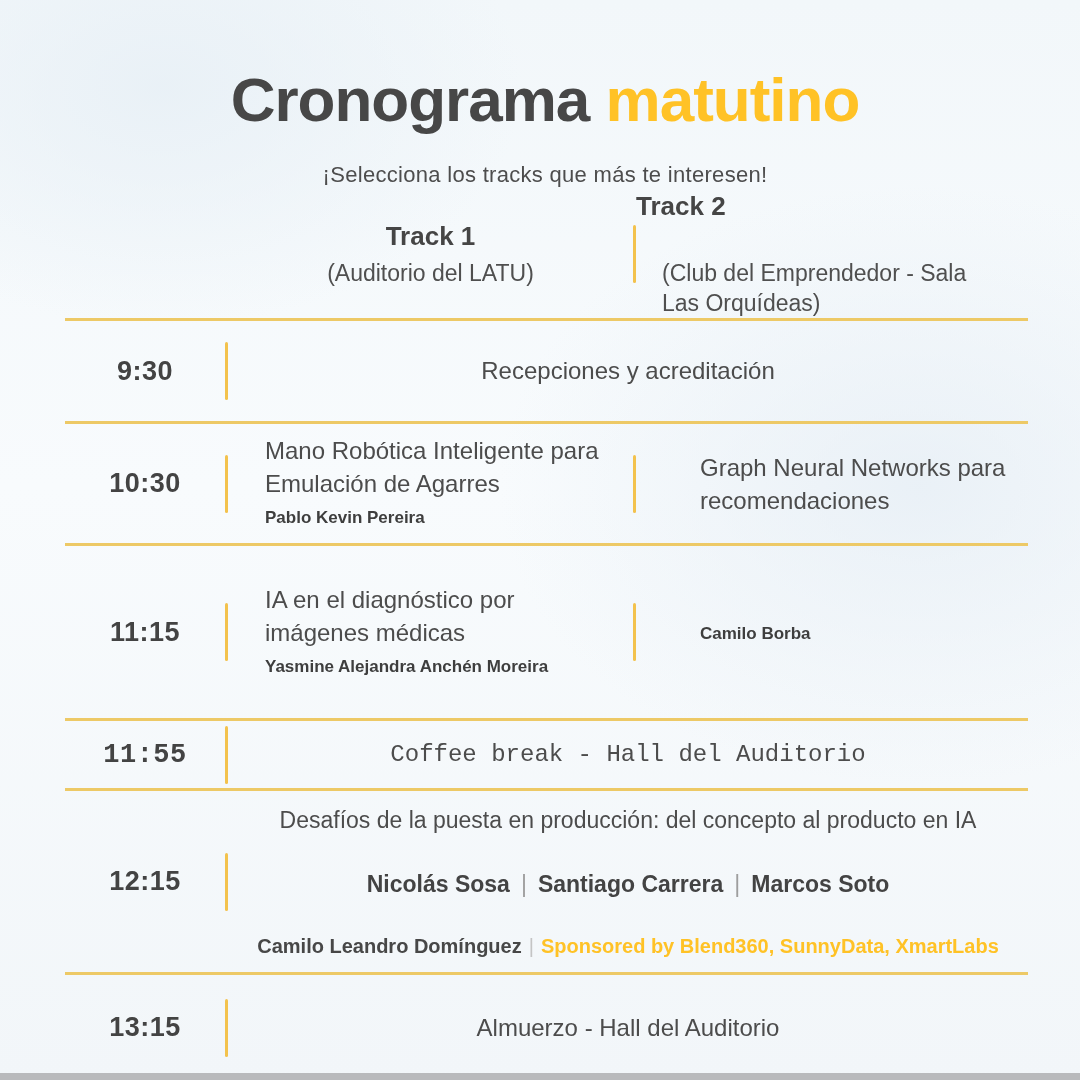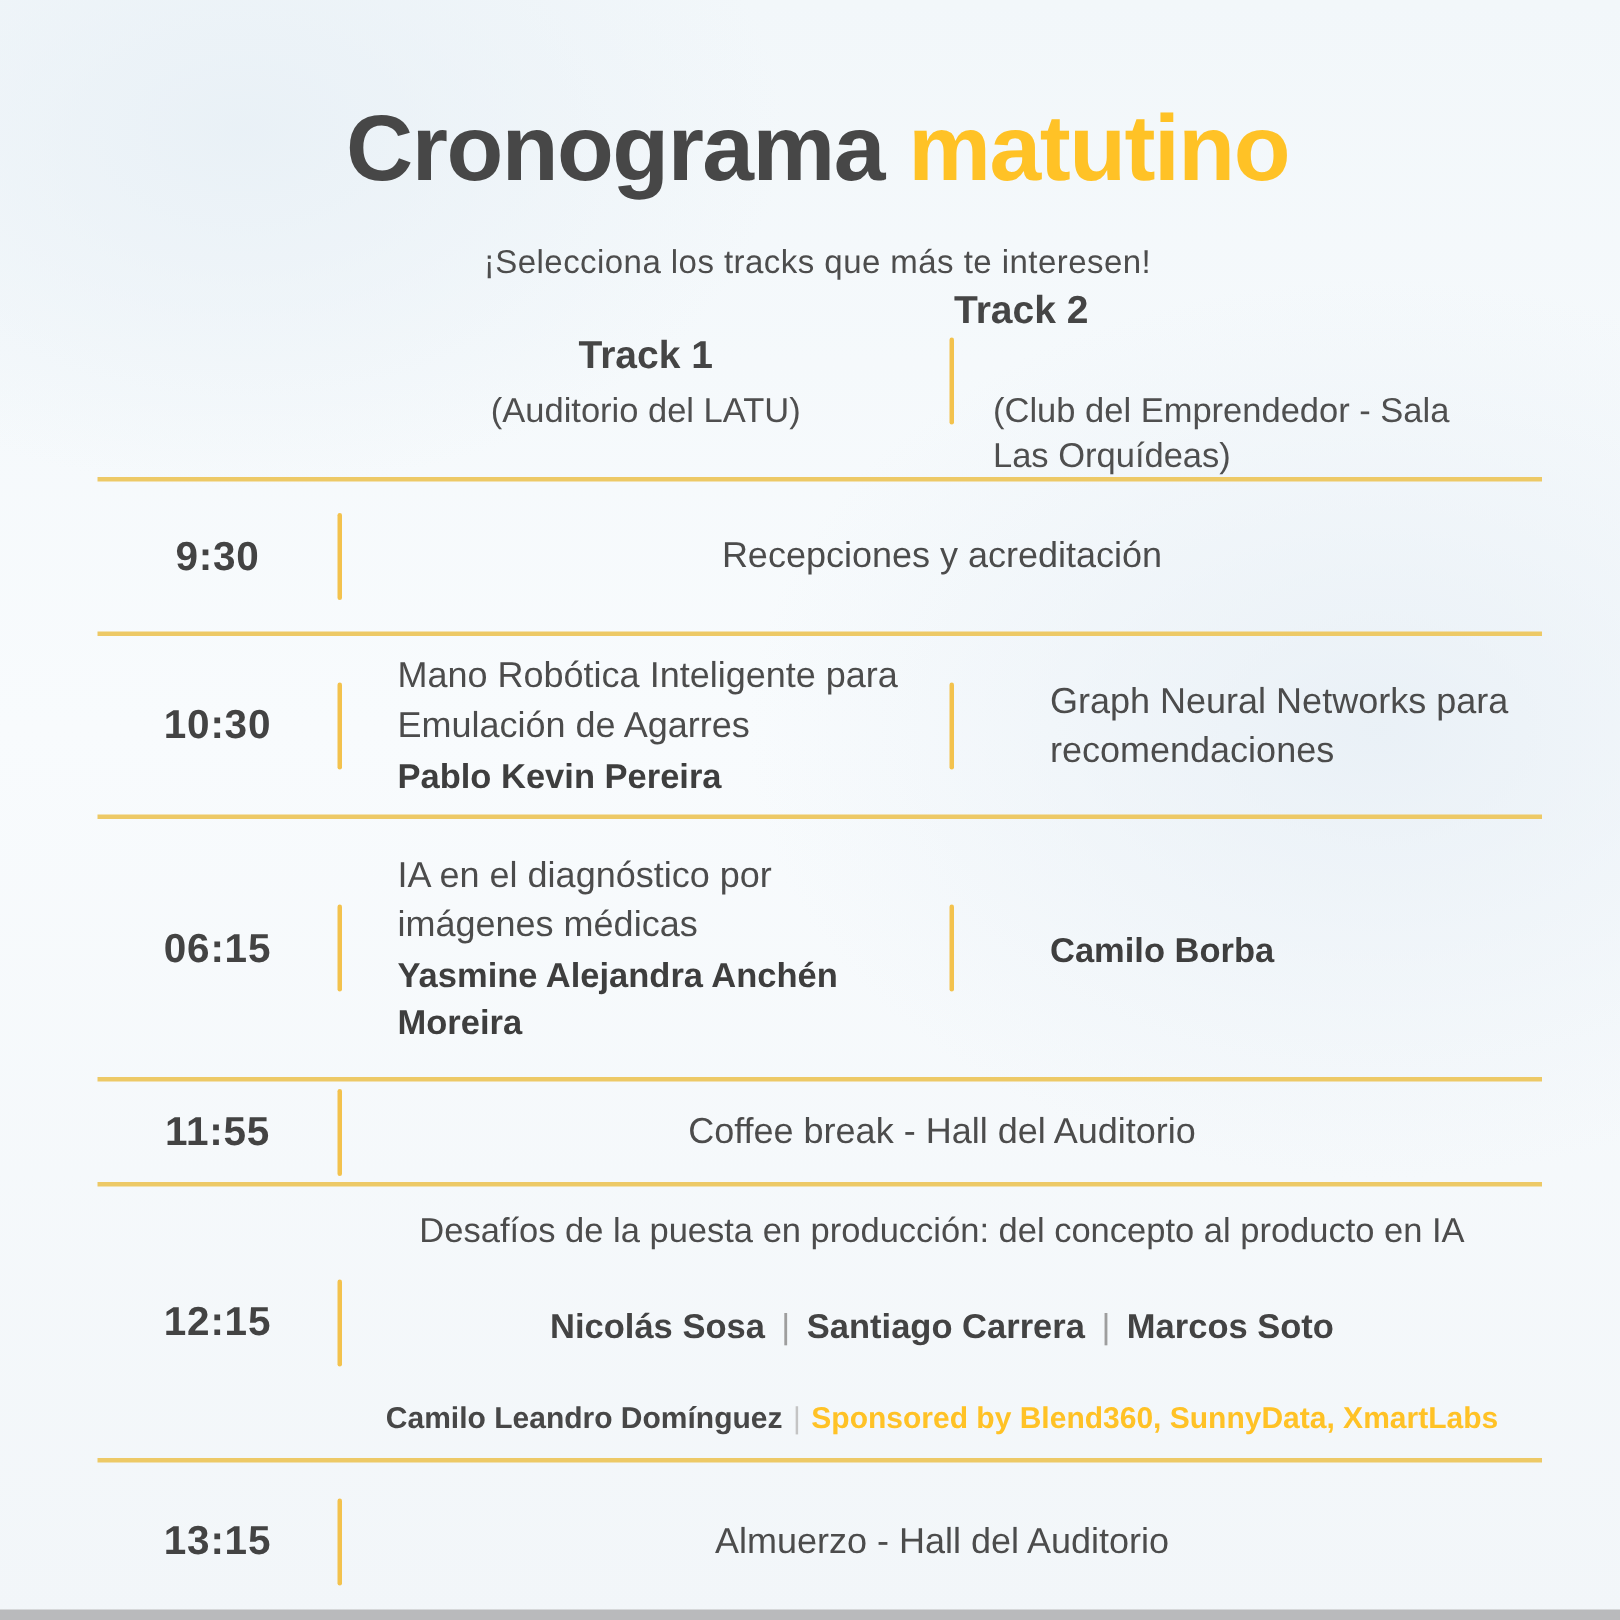--- a/index.html
+++ b/index.html
@@ -40,35 +40,35 @@
   .track-name { font-size:26px; font-weight:700; color:#454545; }
   .track-location { margin:6px auto 0; font-size:23px; line-height:30px; color:#4f4f4f; }
   .header-col2 .track-location { max-width:340px;margin-top:36px; }
 
   .vline { width:3px; height:58px; background:#f3c24d; border-radius:2px; flex-shrink:0; align-self:center; }
 
   .row { display:flex; align-items:center; border-top:3px solid #edc966; box-sizing:border-box; }
   .row-930  { min-height:103px; }
   .row-1030 { min-height:120px; }
   .row-1115 { min-height:175px; }
-  .row-1155 { min-height:70px; }
+  .row-1155 { min-height:70px;font-family:Liberation Mono, monospace; }
   .row-1215 { min-height:152px; }
   .row-1315 { min-height:108px; }
 
   .time-cell {
     width:160px; flex-shrink:0; text-align:center;
     font-size:27px; font-weight:700; color:#434343; letter-spacing:.5px;
   }
   .full-text { flex:1; text-align:center; font-size:24px; color:#4c4c4c; }
 
   .tracks-content { flex:1; display:flex; align-items:center; }
   .track-col1 { width:405px; box-sizing:border-box; padding:10px 15px 10px 37px; }
   .track-col2 { flex:1; box-sizing:border-box; padding:10px 5px 10px 64px; }
   .session-title { font-size:24px; line-height:33px; color:#4c4c4c; }
-  .session-speaker { font-size:23px; line-height:31px; font-weight:700; color:#3e3e3e; margin-top:2px; }
+  .session-speaker { font-size:17px; line-height:31px; font-weight:700; color:#3e3e3e; margin-top:2px; }
 
   .panel-content { flex:1; display:flex; flex-direction:column; align-items:center; padding:14px 0;gap:28px; }
   .panel-title { font-size:23px; line-height:31px; color:#4c4c4c; white-space:nowrap; }
   .panel-speakers { margin-top:7px; font-size:23px; font-weight:700; color:#434343; white-space:nowrap; }
   .panel-speakers .pipe { color:#9e9e9e; font-weight:400; margin:0 11px; }
   .panel-meta { margin-top:9px; font-size:20px; font-weight:700; white-space:nowrap; }
   .panel-moderator { color:#474747; }
   .panel-meta .pipe { color:#c4c4c4; font-weight:400; margin:0 7px; }
   .panel-sponsored { color:#ffc226; }
 </style>
@@ -115,21 +115,21 @@
           <div class="session-speaker">Pablo Kevin Pereira</div>
         </div>
         <div class="vline"></div>
         <div class="track-col2">
           <div class="session-title">Graph Neural Networks para recomendaciones</div>
         </div>
       </div>
     </div>
 
     <div class="row row-1115">
-      <div class="time-cell">06:15</div>
+      <div class="time-cell">11:15</div>
       <div class="vline"></div>
       <div class="tracks-content">
         <div class="track-col1">
           <div class="session-title">IA en el diagnóstico por imágenes médicas</div>
           <div class="session-speaker">Yasmine Alejandra Anchén Moreira</div>
         </div>
         <div class="vline"></div>
         <div class="track-col2">
           <div class="session-speaker">Camilo Borba</div>
         </div>

